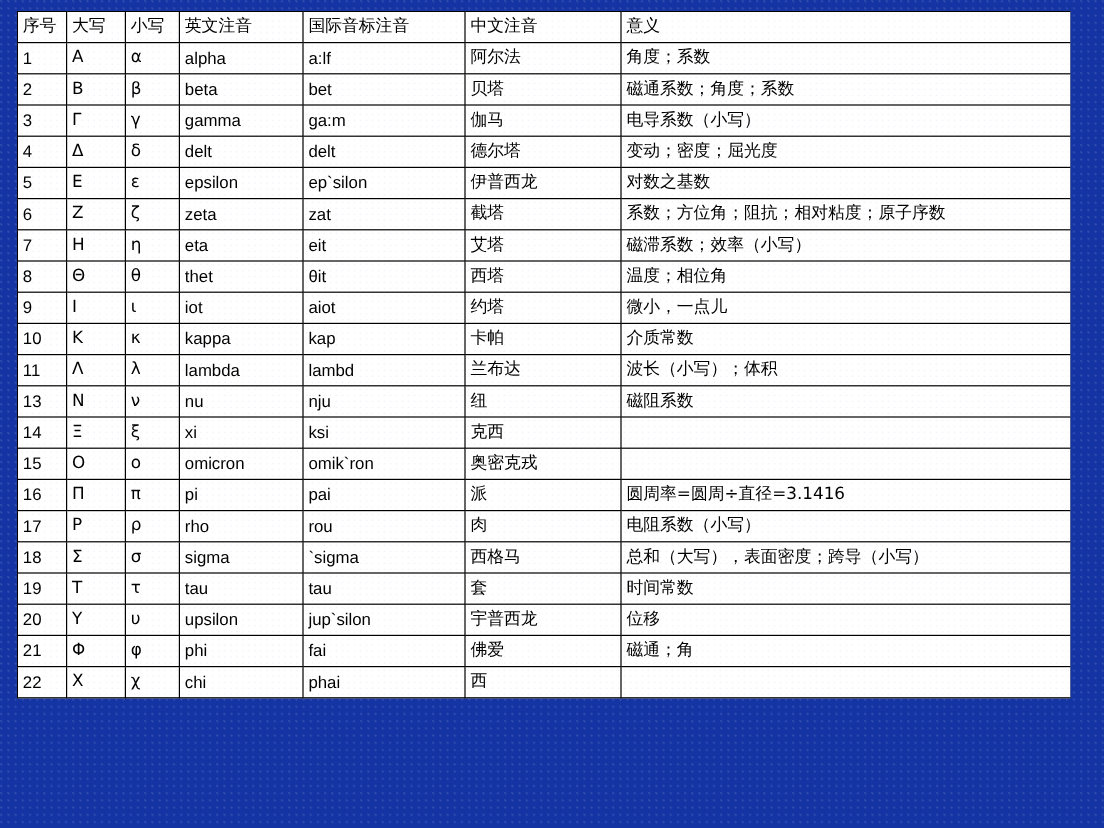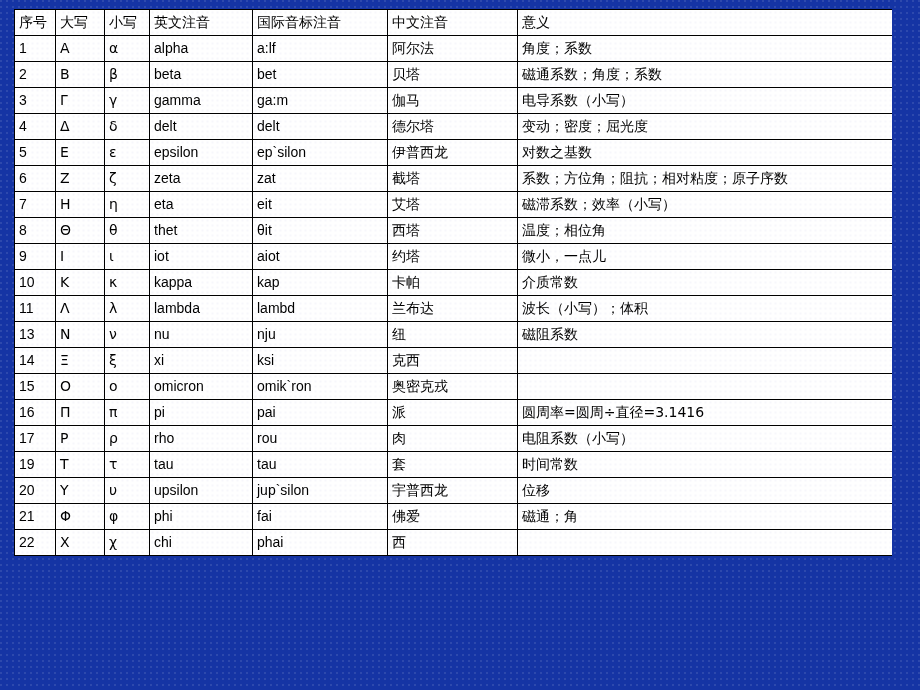--- a/index.html
+++ b/index.html
@@ -247,20 +247,29 @@
         <tr>
           <td class="latin">17</td>
           <td class="greek-glyph">Ρ</td>
           <td class="greek-glyph">ρ</td>
           <td class="latin">rho</td>
           <td class="latin">rou</td>
           <td class="cjk">肉</td>
           <td class="cjk">电阻系数（小写）</td>
         </tr>
         <tr>
+          <td class="latin">18</td>
+          <td class="greek-glyph">Σ</td>
+          <td class="greek-glyph">σ</td>
+          <td class="latin">sigma</td>
+          <td class="latin">`sigma</td>
+          <td class="cjk">西格马</td>
+          <td class="cjk">总和（大写），表面密度；跨导（小写）</td>
+        </tr>
+        <tr>
           <td class="latin">19</td>
           <td class="greek-glyph">Τ</td>
           <td class="greek-glyph">τ</td>
           <td class="latin">tau</td>
           <td class="latin">tau</td>
           <td class="cjk">套</td>
           <td class="cjk">时间常数</td>
         </tr>
         <tr>
           <td class="latin">20</td>

